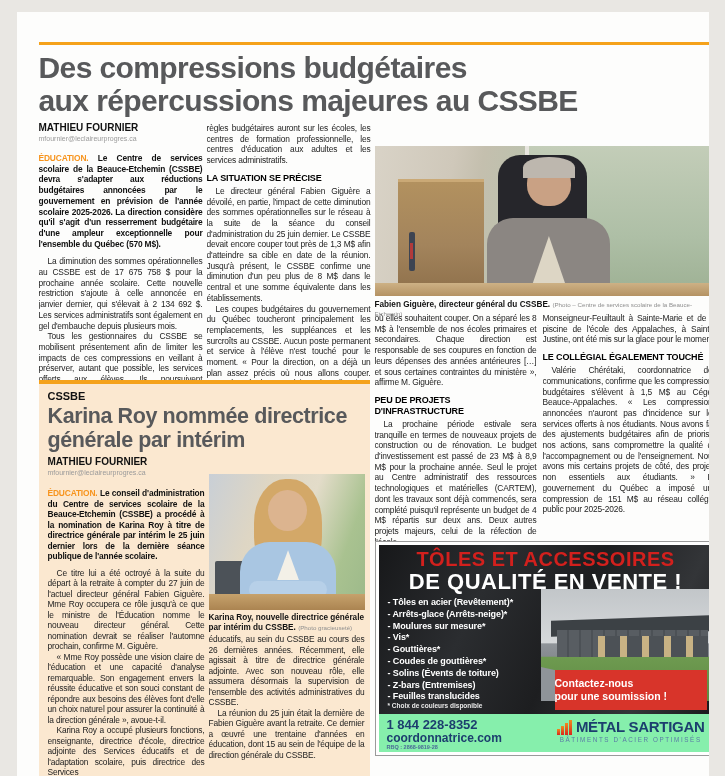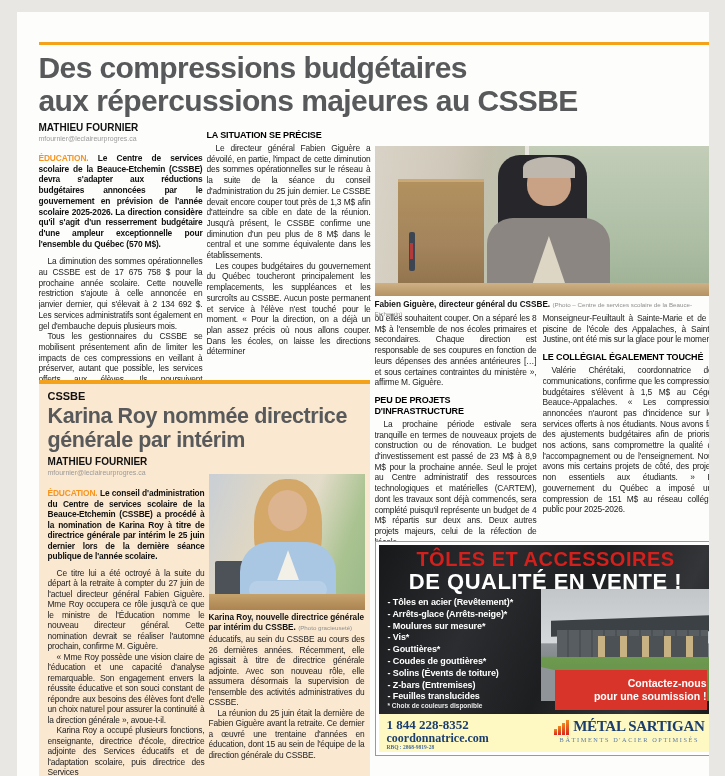--- a/index.html
+++ b/index.html
@@ -106,22 +106,22 @@
   .ab-roof { position:absolute; left:6%; top:26%; width:94%; height:14%;
     background:#3c4145; transform:skewY(-2deg); }
   .ab-wall { position:absolute; left:10%; top:37%; width:90%; height:24%;
     background:repeating-linear-gradient(90deg,#585d62 0 10px,#4c5156 10px 12px); }
   .ab-posts { position:absolute; left:34%; top:42%; width:66%; height:19%;
     background:repeating-linear-gradient(90deg,#c8b284 0 7px,#4c5156 7px 22px); }
   .ab-drive { position:absolute; left:0; bottom:0; width:46%; height:38%;
     background:#8f9499; clip-path:polygon(0 20%,100% 60%,100% 100%,0 100%); }
   .ad-cta { position:absolute; right:6px; bottom:4px; width:152px; height:40px;
     background:#d8342a; color:#fff; font-weight:bold; font-size:10.5px; line-height:13px;
-    display:flex; flex-direction:column; align-items:flex-end; justify-content:center; text-align:center; }
-  .ad-strip { position:absolute; left:3px; right:3px; bottom:3px; height:38px; background:#fef9c3;font-family:Liberation Serif, serif; }
+    display:flex; flex-direction:column; align-items:flex-start; justify-content:center; text-align:center; }
+  .ad-strip { position:absolute; left:3px; right:3px; bottom:3px; height:38px; background:#86efac; }
   .ad-phone { position:absolute; left:8px; top:3px; font-size:13px; font-weight:bold; color:#1c3e6e; }
   .ad-web { position:absolute; left:8px; top:17px; font-size:12px; font-weight:bold; color:#1c3e6e; }
   .ad-rbq { position:absolute; left:8px; bottom:2px; font-size:5.5px; font-weight:bold; color:#4a6a96; }
   .ad-logo { position:absolute; right:8px; top:4px; text-align:center; }
   .logo-row { display:flex; align-items:flex-end; }
   .logo-bars { display:flex; align-items:flex-end; margin-right:3px; }
   .logo-bars i { display:block; width:3px; margin-right:1px; background:linear-gradient(180deg,#f08a1d,#d8251d); }
   .lb1{height:6px;} .lb2{height:9px;} .lb3{height:12px;} .lb4{height:15px;}
   .logo-name { font-size:15px; font-weight:bold; color:#1c3e6e; letter-spacing:-0.3px; }
   .logo-tag { font-size:6.3px; letter-spacing:1.6px; color:#5a7ba6; margin-top:1px; }
@@ -146,20 +146,21 @@
     <div class="email">mfournier@leclaireurprogres.ca</div>
   </div>
 
   <div class="col col1">
     <p class="lead"><span class="tag">ÉDUCATION.</span> <span>Le Centre de services scolaire de la Beauce-Etchemin (CSSBE) devra s'adapter aux réductions budgétaires annoncées par le gouvernement en prévision de l'année scolaire 2025-2026. La direction considère qu'il s'agit d'un resserrement budgétaire d'une ampleur exceptionnelle pour l'ensemble du Québec (570 M$).</span></p>
     <p>La diminution des sommes opérationnelles au CSSBE est de 17 675 758 $ pour la prochaine année scolaire. Cette nouvelle restriction s'ajoute à celle annoncée en janvier dernier, qui s'élevait à 2 134 692 $. Les services administratifs sont également en gel d'embauche depuis plusieurs mois.</p>
     <p>Tous les gestionnaires du CSSBE se mobilisent présentement afin de limiter les impacts de ces compressions en veillant à préserver, autant que possible, les services offerts aux élèves. Ils poursuivent actuellement l'analyse des répercussions que les nouvelles</p>
   </div>
 
   <div class="col col2">
+    <p class="cont">règles budgétaires auront sur les écoles, les centres de formation professionnelle, les centres d'éducation aux adultes et les services administratifs.</p>
     <div class="subhead">LA SITUATION SE PRÉCISE</div>
     <p>Le directeur général Fabien Giguère a dévoilé, en partie, l'impact de cette diminution des sommes opérationnelles sur le réseau à la suite de la séance du conseil d'administration du 25 juin dernier. Le CSSBE devait encore couper tout près de 1,3 M$ afin d'atteindre sa cible en date de la réunion. Jusqu'à présent, le CSSBE confirme une diminution d'un peu plus de 8 M$ dans le central et une somme équivalente dans les établissements.</p>
     <p>Les coupes budgétaires du gouvernement du Québec toucheront principalement les remplacements, les suppléances et les surcroîts au CSSBE. Aucun poste permanent et service à l'élève n'est touché pour le moment. « Pour la direction, on a déjà un plan assez précis où nous allons couper. Dans les écoles, on laisse les directions déterminer</p>
   </div>
 
   <div class="photo-fabien">
     <div class="pf-window"></div>
     <div class="pf-cabinet">
       <div class="pf-binder">
         <div class="pf-binder-label"></div>

